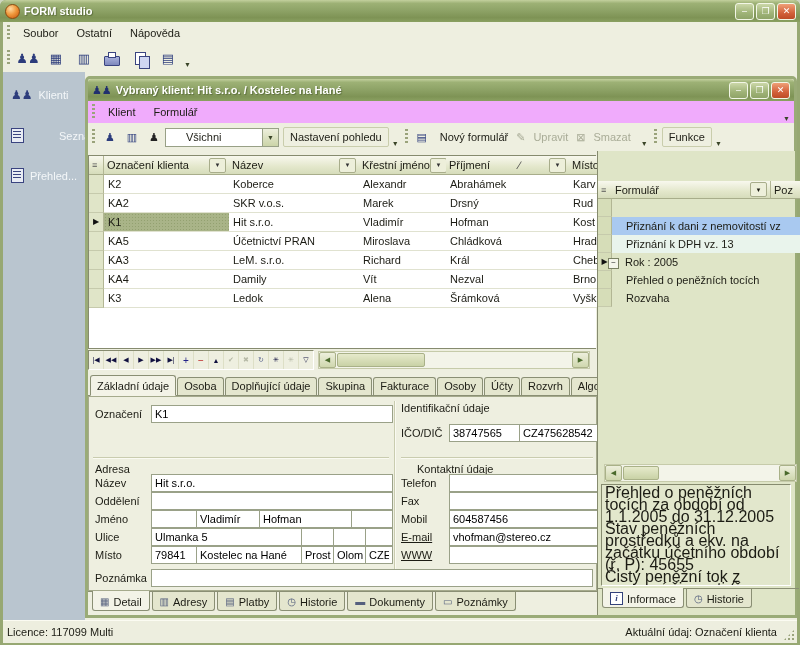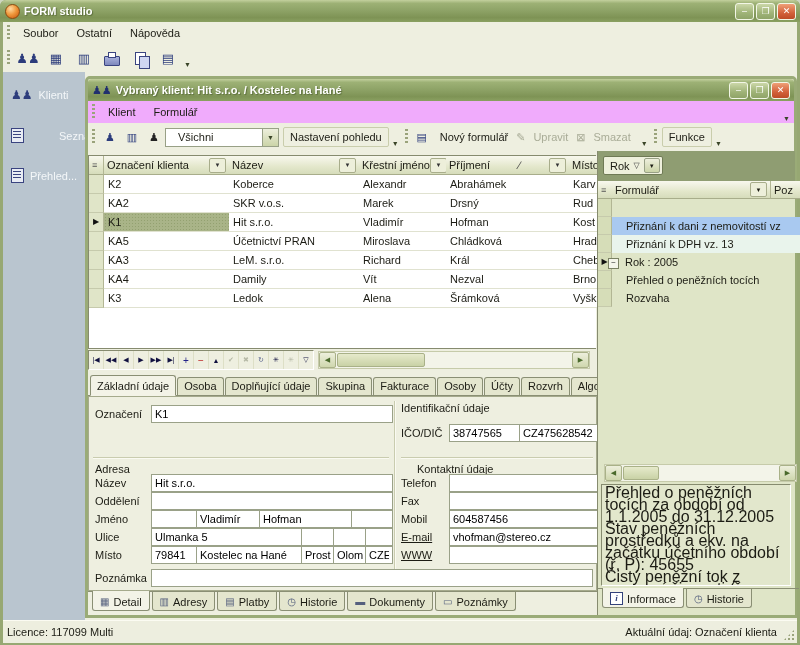--- a/index.html
+++ b/index.html
@@ -42,21 +42,21 @@
   .iw{position:absolute;left:85px;top:76px;width:706px;height:536px;border:3px solid #9AAB77;border-radius:5px 5px 0 0;background:#EEEFE0;}
   .iw-title{position:absolute;left:0;top:0;width:706px;height:22px;
     background:linear-gradient(to bottom,#C3D09E 0%,#9DB175 15%,#8FA468 45%,#7E9355 80%,#8AA061 100%);
     display:flex;align-items:center;border-radius:3px 3px 0 0;}
   .iw-menu{position:absolute;left:0;top:22px;width:706px;height:22px;display:flex;align-items:center;background:#f0abfc;}
   .iw-tool{position:absolute;left:0;top:44px;width:706px;height:28px;display:flex;align-items:center;background:#EEEFE0;border-bottom:1px solid #DADCC2;}
   .txtbtn{padding:3px 6px;border:1px solid #C9CDAC;border-radius:2px;background:#EEEFE0;margin:0 1px;white-space:nowrap;}
   .txtbtn.noborder{border-color:transparent;}
   .disabled{color:#A9AC97;}
   .combo{display:flex;width:112px;height:17px;border:1px solid #98A086;background:#fff;align-items:center;}
-  .combo .val{flex:1;padding:0 12px;}
+  .combo .val{flex:1;padding:0 20px;}
   .combo .drop{width:15px;height:17px;background:linear-gradient(#EDEFDC,#CBD4A8);border-left:1px solid #98A086;font-size:7px;color:#3a4528;display:flex;align-items:center;justify-content:center;}
   
   .pane-l{position:absolute;left:0;top:72px;width:509px;height:464px;background:#EEEFE0;}
   .grid{position:absolute;left:0;top:4px;width:507px;height:192px;background:#fff;border:1px solid #868B6F;border-right:none;}
   .ghead{position:absolute;top:0;height:18px;background:linear-gradient(#F8F8EE,#E3E7CB 60%,#D6DCBB);
     border-right:1px solid #B2B694;border-bottom:1px solid #A8AD8B;display:flex;align-items:center;padding:0 3px;overflow:hidden;white-space:nowrap;}
   .ghead .hdrop{margin-left:auto;width:15px;height:13px;background:#EDEFDA;border:1px solid #A8AD8B;border-radius:2px;font-size:6px;color:#333;display:flex;align-items:center;justify-content:center;flex:none;}
   .grow-cell{position:absolute;height:18px;border-right:1px solid #E0E2D0;border-bottom:1px solid #E0E2D0;padding:0 4px;line-height:18px;overflow:hidden;white-space:nowrap;background:#fff;}
   .mark-cell{position:absolute;height:18px;width:14px;background:#E0E5C8;border-right:1px solid #B2B694;border-bottom:1px solid #C6CAAC;text-align:center;font-size:8px;line-height:18px;color:#111;}
   .sel-cell{background:#A9B488;background-image:radial-gradient(#93A170 20%,transparent 22%);background-size:3px 3px;}
@@ -409,27 +409,20 @@
             <span>Dokumenty</span>
           </span>
         <span class="btab">
             <span class="bicon">▭</span>
             <span>Poznámky</span>
           </span>
       </div>
     </div>
 
     <div class="pane-r">
-      <div class="band">
-        <span class="chip">
-          <span>Rok</span>
-          <span style="font-size:8px;color:#444;">▽</span>
-          <span class="drop">▼</span>
-        </span>
-      </div>
       <div class="rhead" style="left:0;width:8px;">
           <span style="font-size:9px;color:#555;">≡</span>
         </div>
       <div class="rhead" style="left:14px;width:152px;">
           <span>Formulář</span>
           <span class="hdrop" style="margin-left:auto;width:15px;height:13px;background:#EDEFDA;border:1px solid #A8AD8B;border-radius:2px;font-size:6px;display:flex;align-items:center;justify-content:center;">▼</span>
         </div>
       <div class="rhead" style="left:173px;width:24px;border-right:none;">
           <span>Poz</span>
         </div>

